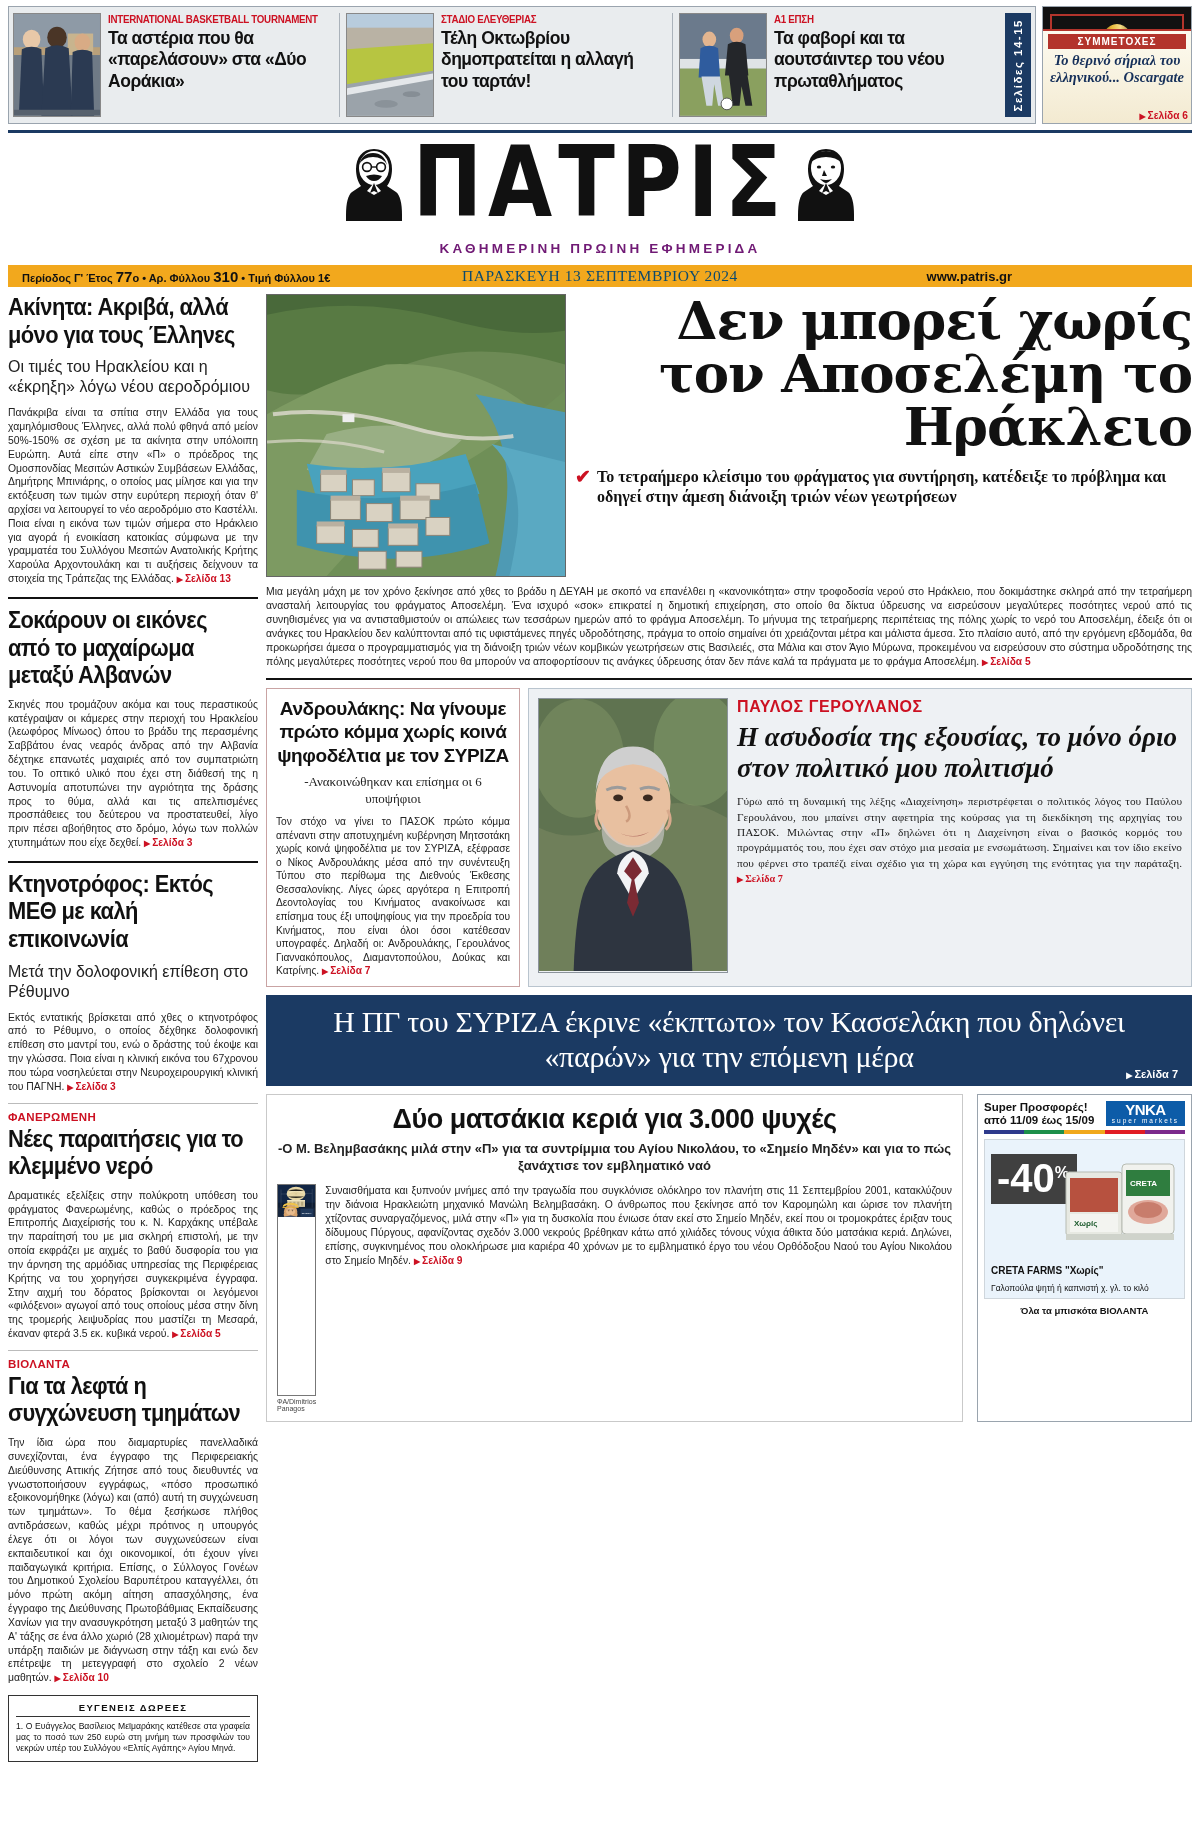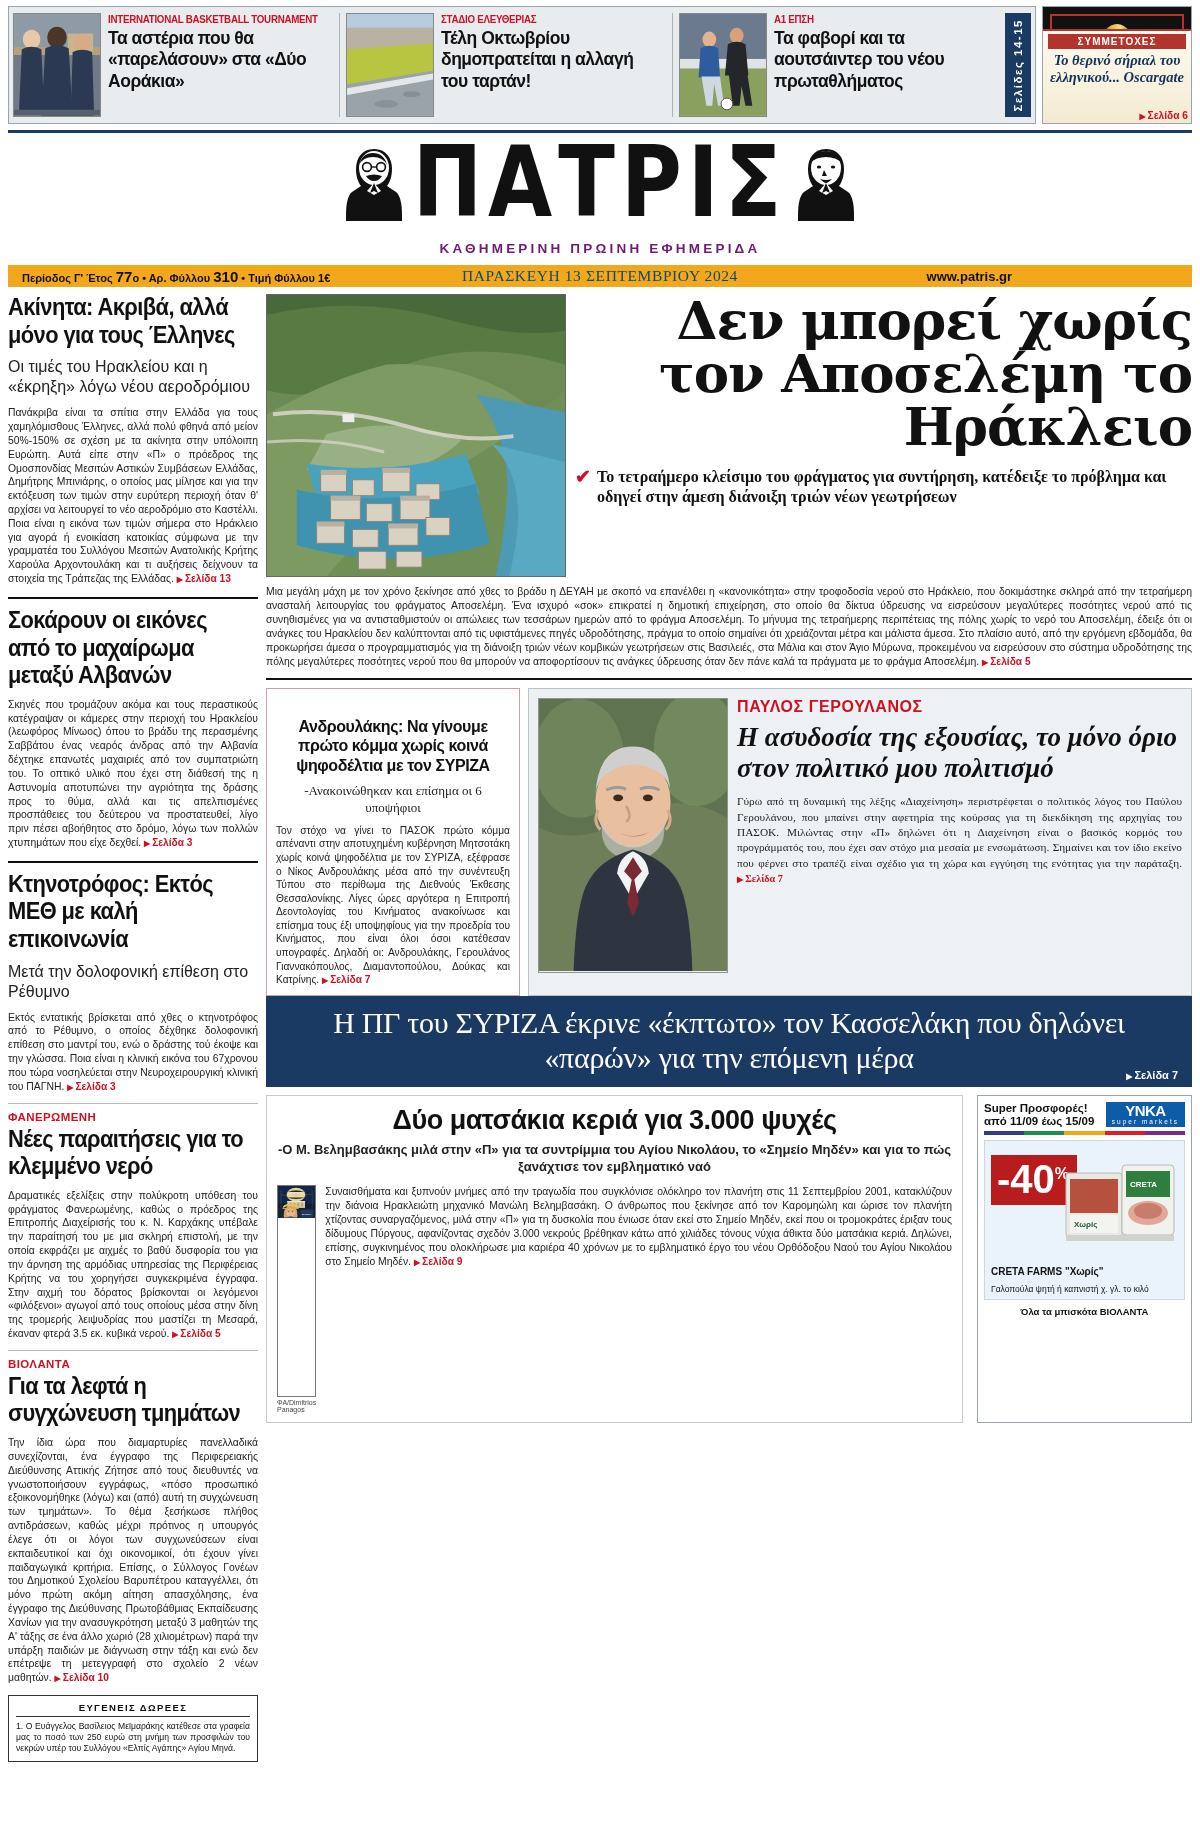--- a/index.html
+++ b/index.html
@@ -155,23 +155,22 @@
     column-count:1;
   }
   .hero-divider { border-top:2px solid #111; margin:9px 0 8px 0; }
 
   
   .midrow { display:flex; gap:8px; }
   .mid-a {
     flex:0 0 254px; border:1px solid #c9a3a3; padding:8px 9px; background:#fff;
   }
   .mid-a-h {
-    text-align:center; font-weight:bold; font-size:16px; line-height:1.24;
+    text-align:center; font-weight:bold; font-size:19px; line-height:1.24;
     letter-spacing:-0.4px;
-    margin-top:20px;
   }
   .mid-a-sub {
     text-align:center; font-family:"Liberation Serif",serif; font-size:13px;
     line-height:1.3; margin-top:7px; color:#222;
   }
   .mid-a-body {
     margin-top:7px; font-size:10.2px; line-height:1.33; text-align:justify; color:#222;
   }
   .mid-b {
     flex:1 1 auto; border:1px solid #b9c4ce; background:#eef1f4;
@@ -184,21 +183,21 @@
     font-family:"Liberation Serif",serif; font-style:italic; font-weight:bold;
     font-size:27px; line-height:1.18; margin-top:6px; color:#111;
   }
   .mid-b-body {
     margin-top:9px; font-family:"Liberation Serif",serif; font-size:11.3px;
     line-height:1.36; text-align:justify; color:#222;
   }
 
   
   .bluebar {
-    background:#1b3a63; color:#fff; padding:10px 14px 12px 14px;
+    background:#1b3a63; color:#fff; margin-top:8px; padding:10px 14px 12px 14px;
     position:relative;
   }
   .bluebar-t {
     text-align:center; font-family:"Liberation Serif",serif; font-size:30px;
     line-height:1.16; letter-spacing:-0.3px;
   }
   .bluebar-ref {
     position:absolute; right:14px; bottom:6px; font-size:11px; font-weight:bold; color:#fff;
   }
   .bluebar-ref::before { content:"\25B6"; font-size:8px; margin-right:2px; }
@@ -225,21 +224,21 @@
   .ad-logo {
     background:#0d5ca8; color:#fff; font-weight:bold; font-size:15px;
     padding:1px 6px; letter-spacing:-0.5px; text-align:center; line-height:1.05;
   }
   .ad-logo small { display:block; font-size:6.5px; letter-spacing:2px; font-weight:normal; }
   .ad-stripe { height:4px; display:flex; margin:4px 0 5px 0; }
   .ad-stripe i { flex:1; }
   .ad-card { border:1px solid #cfd6dc; margin-bottom:6px; position:relative; padding:6px; height:160px; background:#eaf3fb; }
   .ad-card.white { background:#f4f4f2; }
   .ad-badge {
-    position:absolute; left:6px; top:14px; background:#b91c1c; color:#fff;
+    position:absolute; left:6px; top:14px; background:#404040; color:#fff;
     font-weight:bold; font-size:40px; padding:6px 8px 8px 6px; line-height:0.9;
   }
   .ad-badge sup { font-size:16px; vertical-align:super; }
   .ad-prod { position:absolute; right:4px; top:6px; width:120px; height:120px; }
   .ad-name { position:absolute; left:6px; bottom:22px; font-size:10px; font-weight:bold; }
   .ad-desc { position:absolute; left:6px; bottom:5px; font-size:8.5px; line-height:1.2; width:96%; }
   .ad-foot { font-size:9.5px; font-weight:bold; text-align:center; }
 
   
   .ph { position:absolute; inset:0; }

